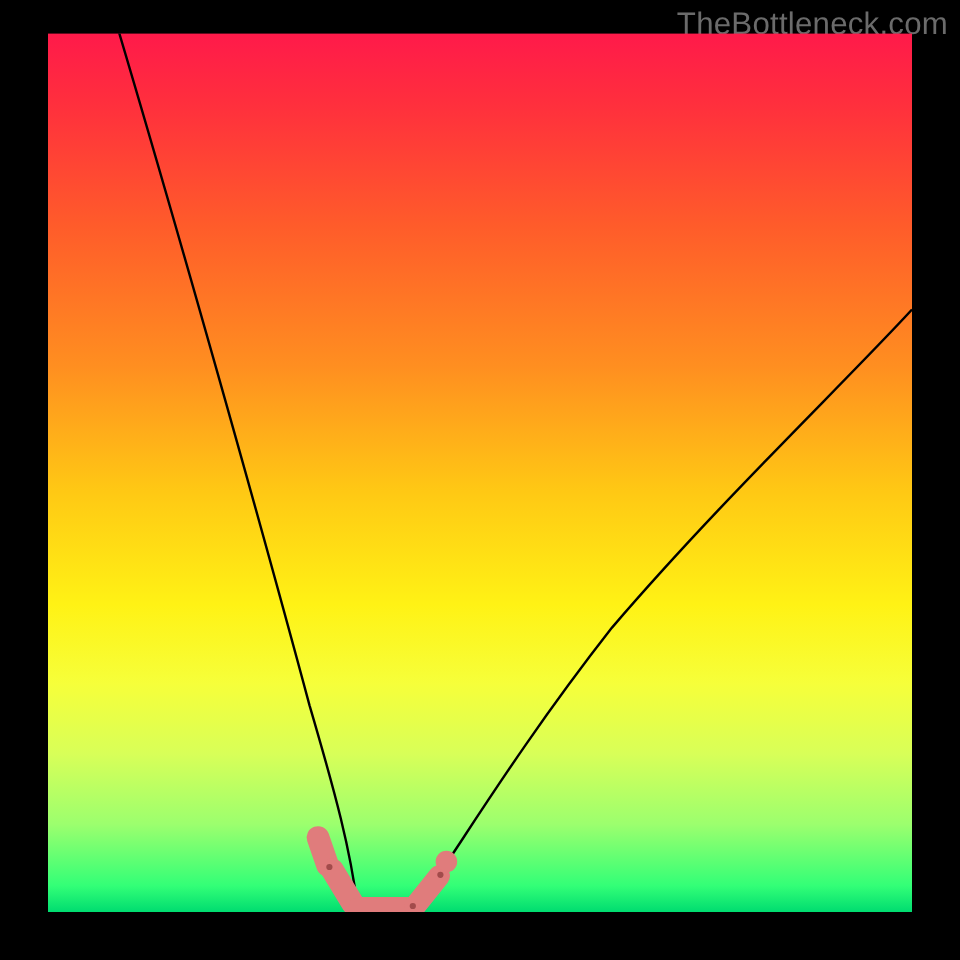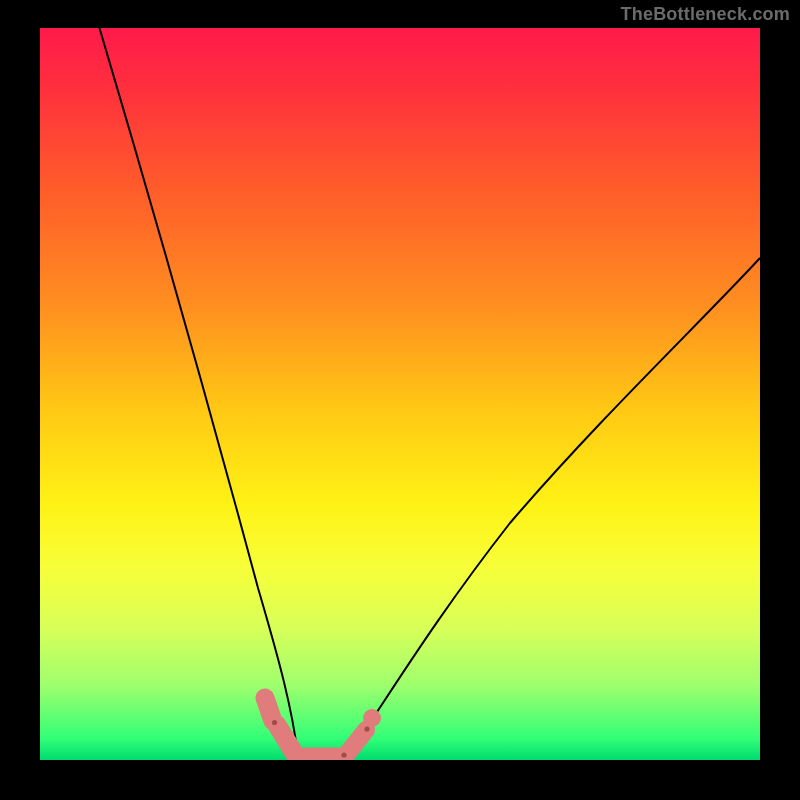--- a/index.html
+++ b/index.html
@@ -37,23 +37,23 @@
       #9cff6e 90%,
       #33ff77 97%,
       #00dc70 100%
     );
   }
   .watermark {
     position: absolute;
     top: 4px;
     right: 10px;
     color: #6b6b6b;
-    font-size: 18px;
+    font-size: 26px;
     letter-spacing: 0.2px;
-    font-weight: 700;
+    font-weight: 400;
     text-align: center;
   }
   svg.curves {
     position: absolute;
     left: 0;
     top: 0;
     width: 720px;
     height: 732px;
   }
   .curve {

